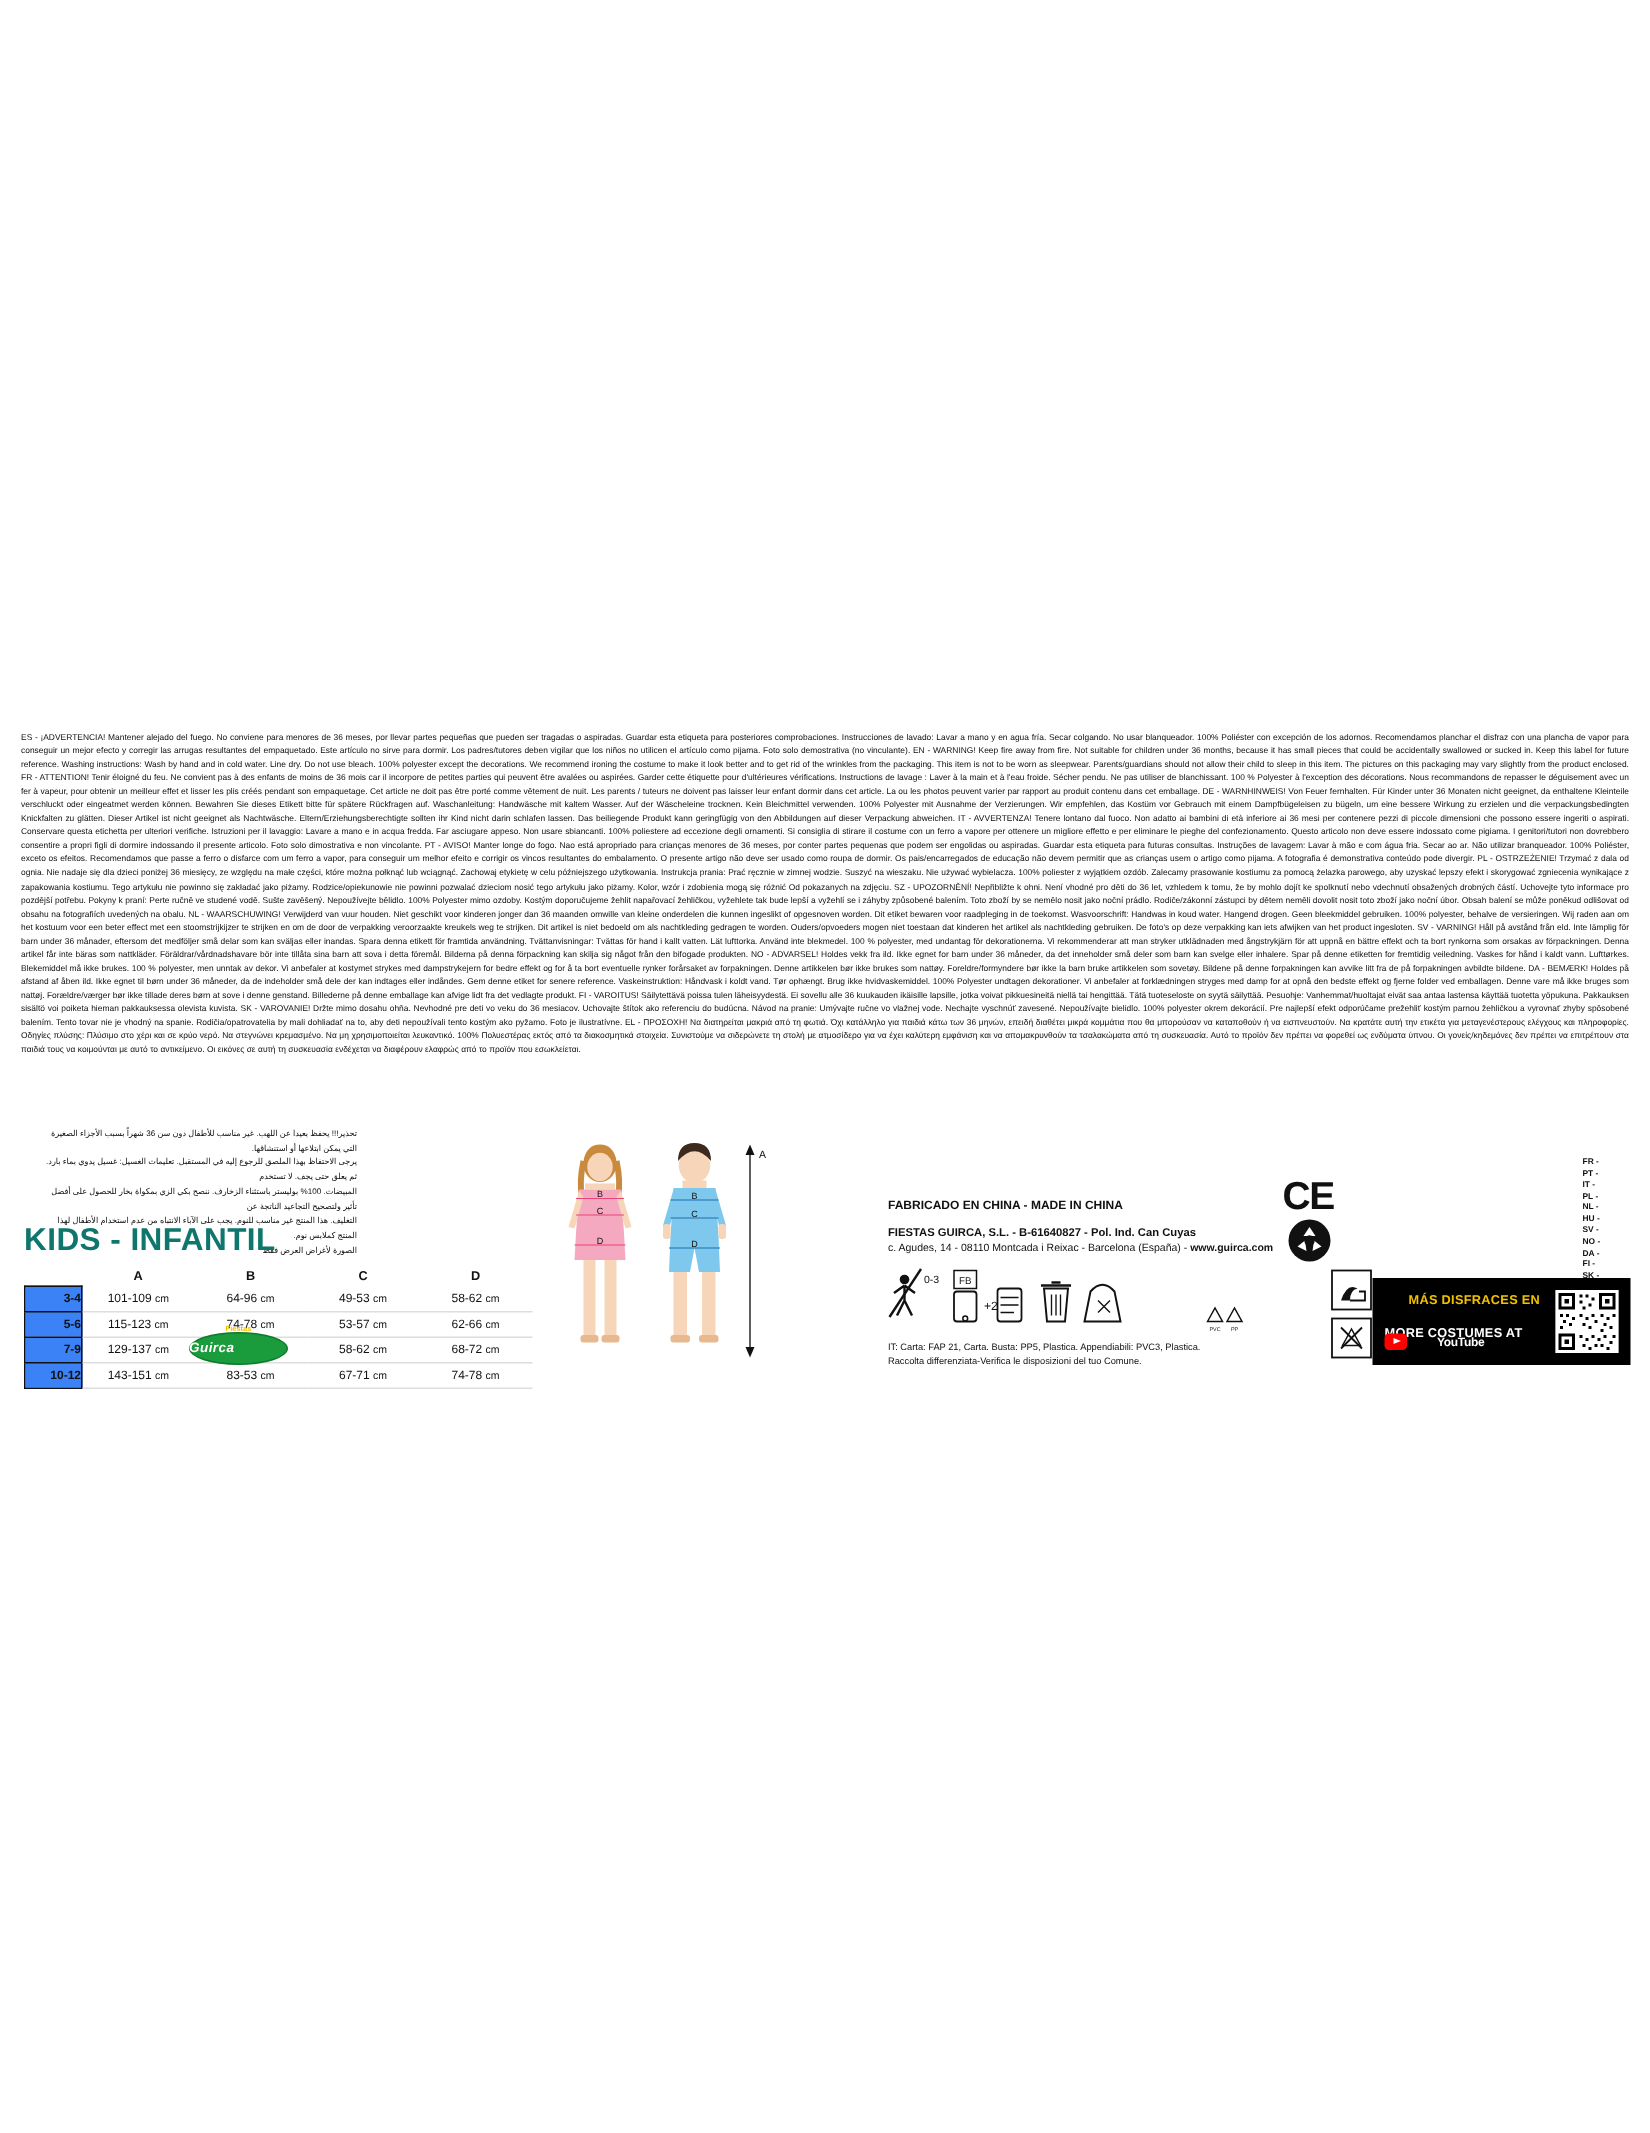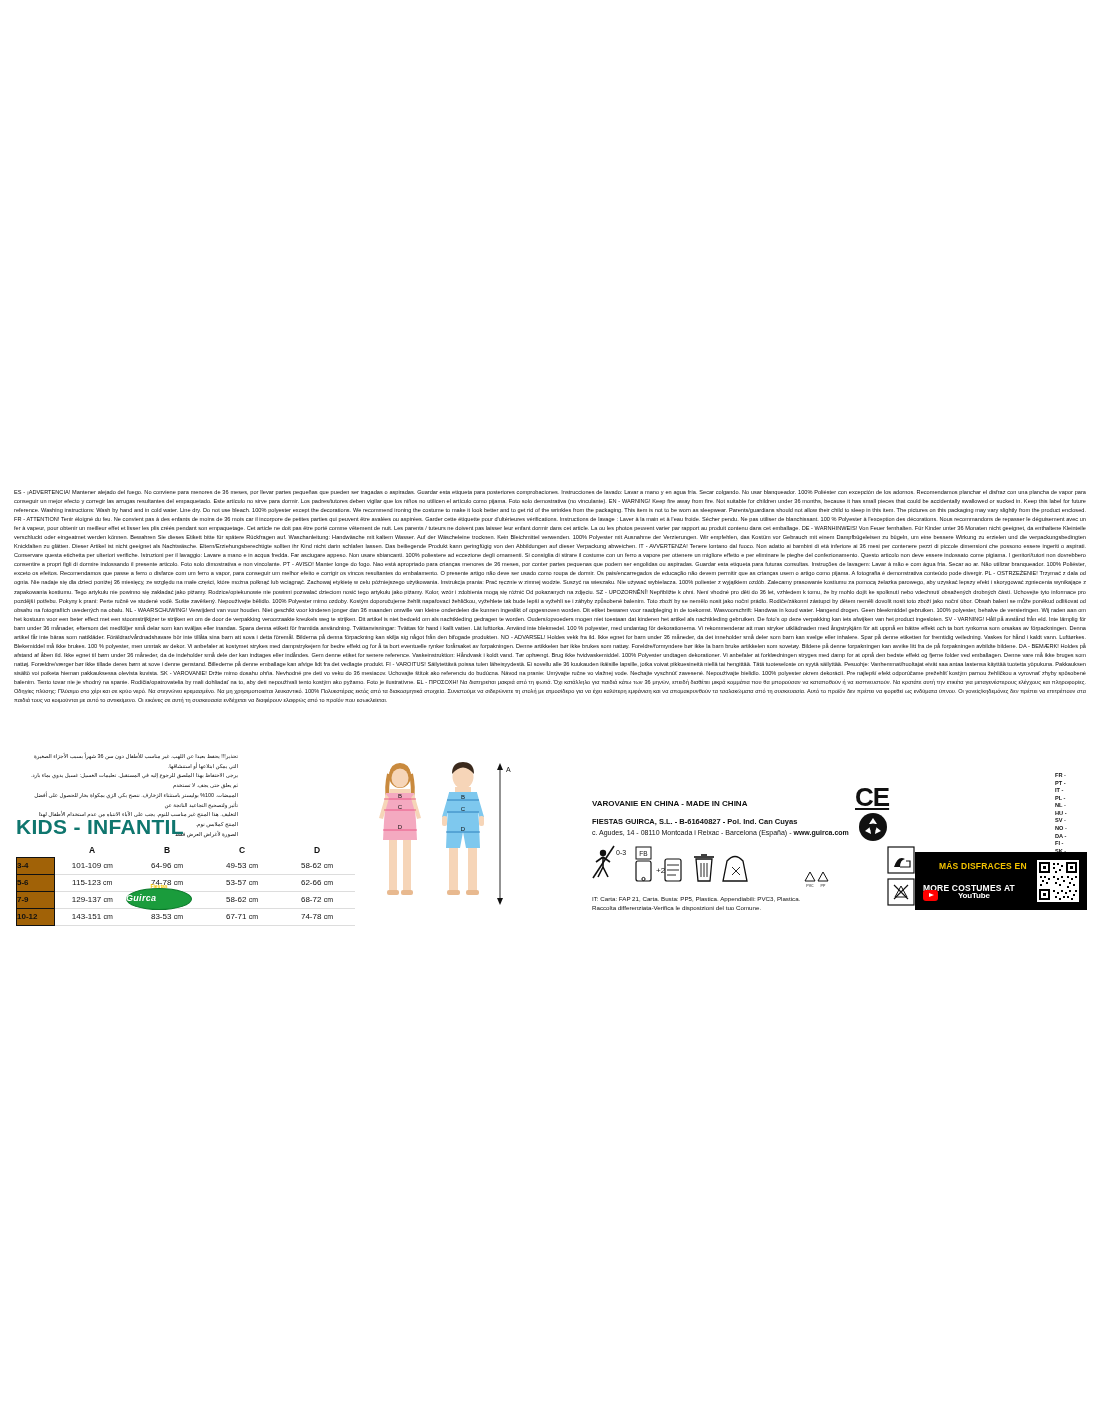--- a/index.html
+++ b/index.html
@@ -34,22 +34,22 @@
   .size-table {
     position:absolute; left:16px; top:845px;
     border-collapse:collapse; font-size:8px;
   }
   .size-table td, .size-table th { padding:0; }
   .size-table .hdr td {
     text-align:center; font-weight:bold; font-size:8.5px;
     padding-bottom:2px; color:#111;
   }
   .size-table .lab {
-    width:38px; height:17px; border:1px solid #111; text-align:left;
-    font-weight:bold; font-size:8px; background:#a16207;
+    width:38px; height:17px; border:1px solid #111; text-align:right;
+    font-weight:bold; font-size:8px; background:#3b82f6;
   }
   .size-table .val {
     width:75px; height:17px; text-align:center; font-size:8px;
     border-bottom:1px solid #ddd;
   }
   .size-table .val .u { font-size:7px; }
 
   .brand-logo {
     position:absolute; left:126px; top:883px;
     width:66px; height:30px;
@@ -83,21 +83,21 @@
   .packaging {
     position:absolute; left:592px; top:894px; width:270px;
     font-size:6.2px; line-height:1.5; color:#111;
   }
 
   
   .symbols { position:absolute; left:592px; top:845px; width:290px; height:44px; }
 
   .ce-mark {
     position:absolute; left:855px; top:782px;
-    font-size:26px; font-weight:bold; letter-spacing:-1px;text-decoration:underline;
+    font-size:26px; font-weight:bold; letter-spacing:-1px;
   }
   .recycle-icon { position:absolute; left:858px; top:812px; }
   .bin-icons { position:absolute; left:886px; top:845px; }
 
   
   .lang-col {
     position:absolute; left:1055px; top:772px;
     font-size:5.6px; line-height:1.355; color:#111; font-weight:bold;
   }
 
@@ -258,21 +258,21 @@
       <g>
         <line x1="150" y1="8" x2="150" y2="140" stroke="#111" stroke-width="0.9"></line>
         <polygon points="150,3 147,10 153,10" fill="#111"></polygon>
         <polygon points="150,145 147,138 153,138" fill="#111"></polygon>
         <text x="156" y="12" font-size="7" fill="#111" font-family="Liberation Sans, sans-serif">A</text>
       </g>
     </svg>
   </div>
 
   <div class="mfg">
-    <div class="l1">VAROVANIE EN CHINA - MADE IN CHINA</div>
+    <div class="l1">FABRICADO EN CHINA - MADE IN CHINA</div>
     <div class="l2">FIESTAS GUIRCA, S.L. - B-61640827 - Pol. Ind. Can Cuyas</div>
     <div class="l3">
       <span>c. Agudes, 14 - 08110 Montcada i Reixac - Barcelona (España) -</span>
       <span style="font-weight:bold">www.guirca.com</span>
     </div>
   </div>
 
   <div class="packaging">
     <div>IT: Carta: FAP 21, Carta. Busta: PP5, Plastica. Appendiabili: PVC3, Plastica.</div>
     <div>Raccolta differenziata-Verifica le disposizioni del tuo Comune.</div>

